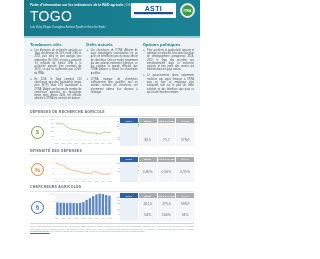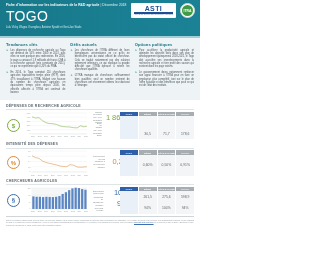--- a/index.html
+++ b/index.html
@@ -3,21 +3,21 @@
 <meta charset="utf-8">
 <style>
   * { box-sizing: border-box; margin: 0; padding: 0; }
   html, body { width: 200px; height: 259px; }
   body {
     font-family: "Liberation Sans", sans-serif;
     background: #ffffff;
     color: #333;
     overflow: hidden;
   }
-  .page { position: relative; width: 200px; height: 185px; background: #fff; }
+  .page { position: relative; width: 200px; height: 185px; background: #fff; padding-left: 24px; }
 
   
   .header {
     position: relative;
     height: 36px;
     background: #1b7f8e;
     background: linear-gradient(90deg,#17798a 0%,#1b8296 100%);
     padding: 3px 6px 0 6px;
     color: #fff;
   }

